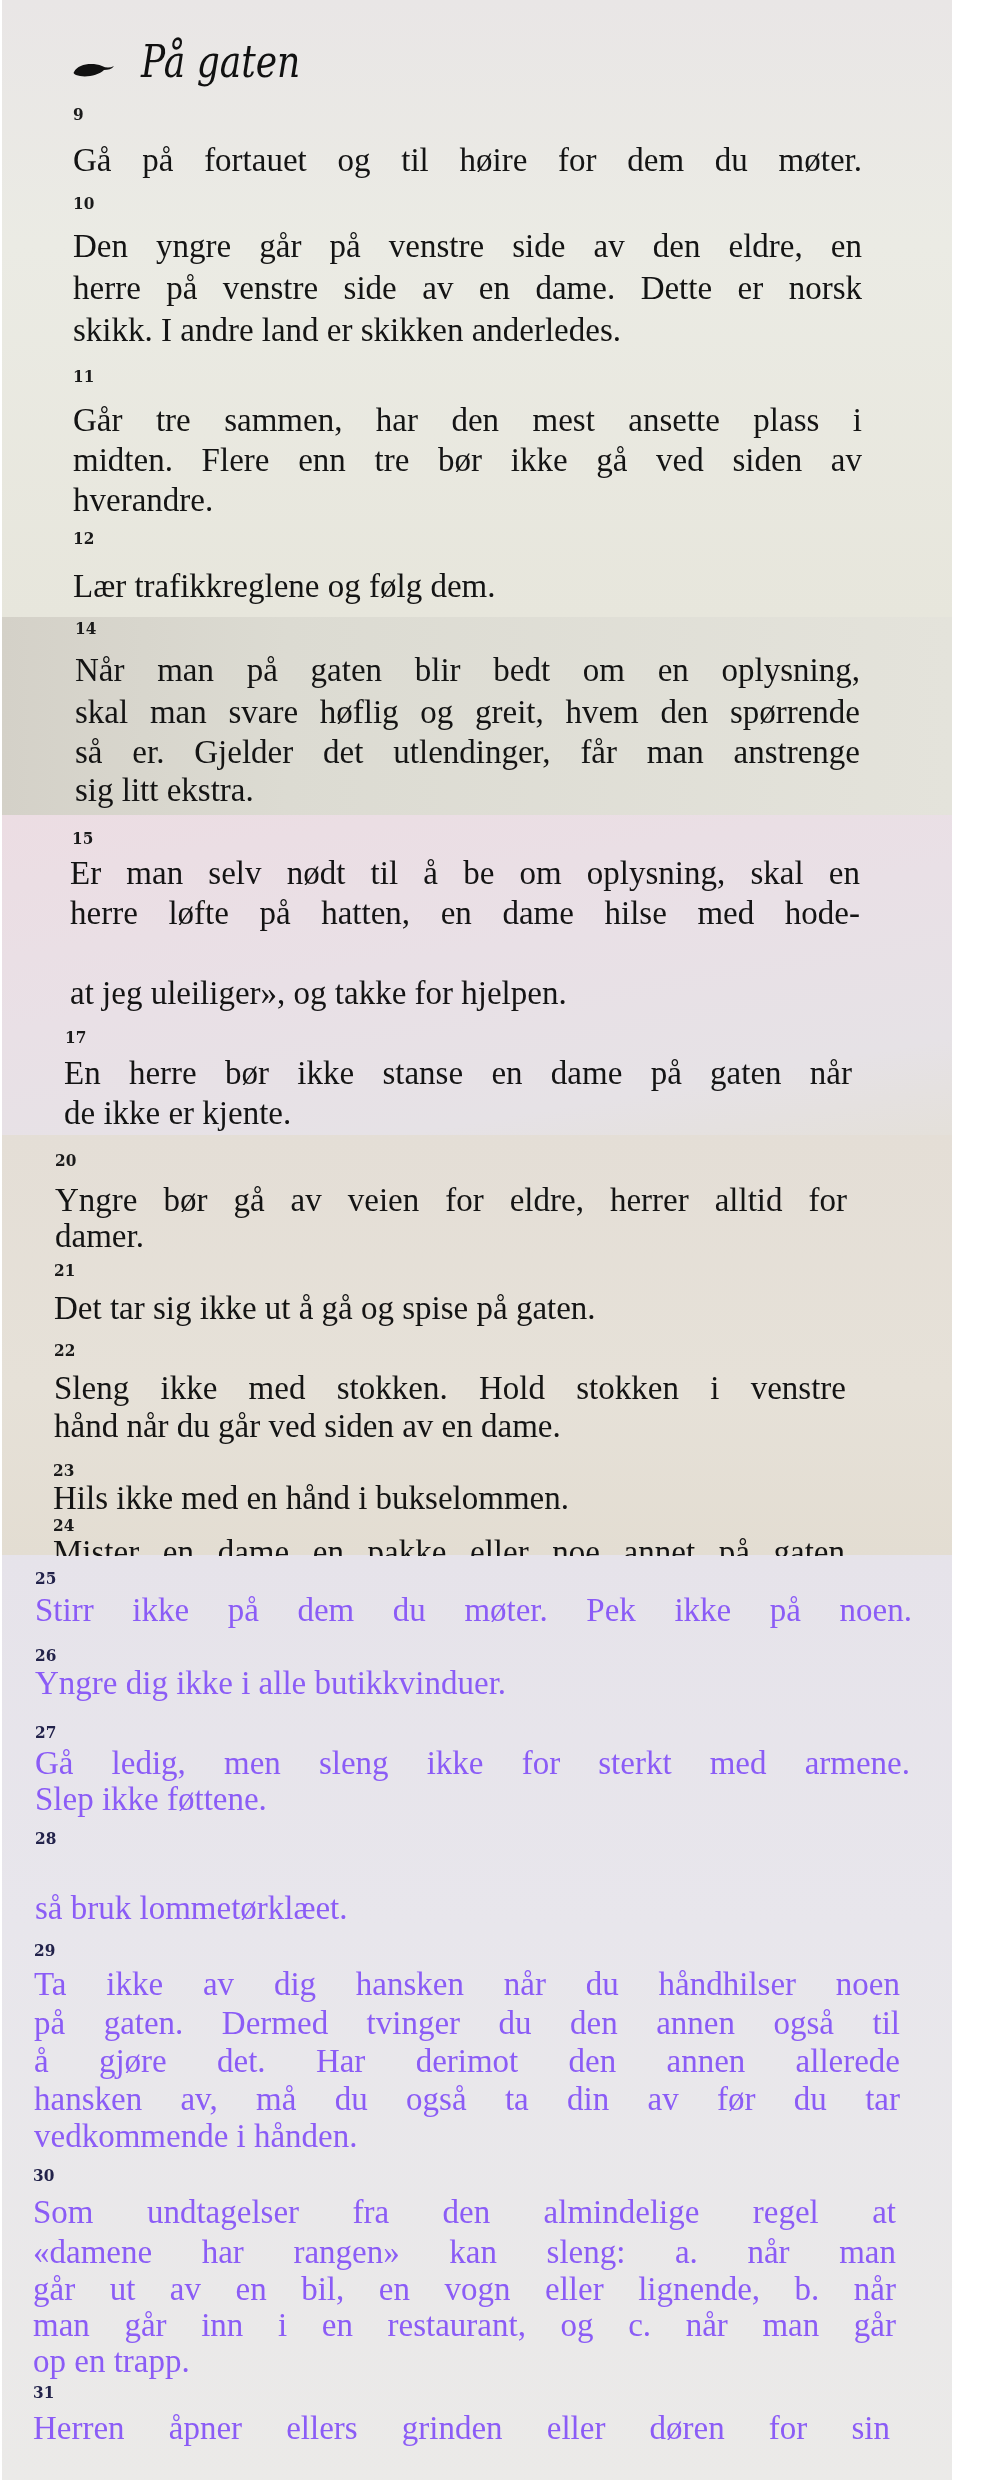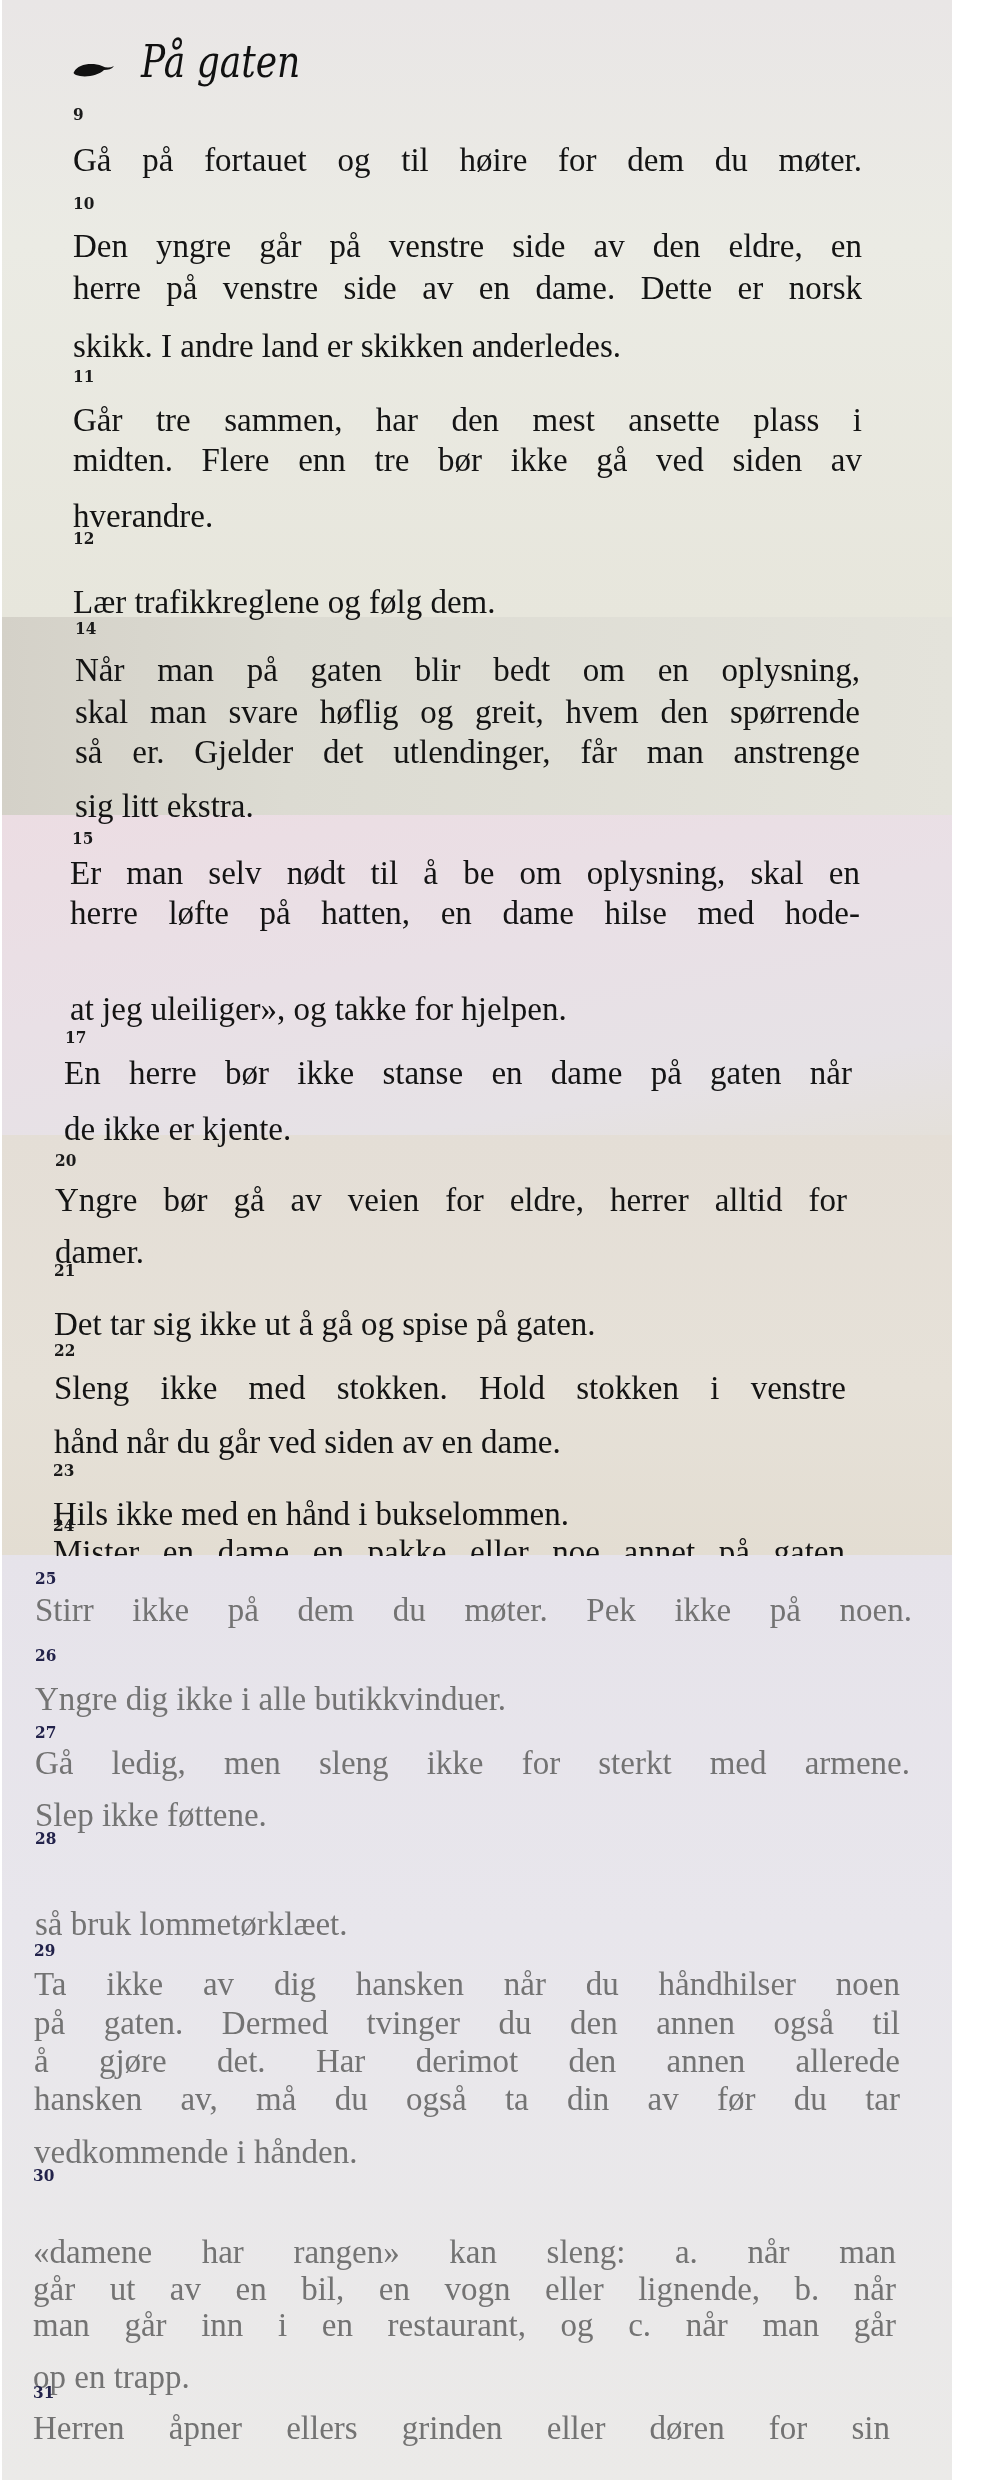--- a/index.html
+++ b/index.html
@@ -8,22 +8,22 @@
   .band { position: absolute; left: 0; width: 950px; }
   .b1 { top: 0; height: 617px; background: linear-gradient(180deg,#e9e6e6 0%,#ebebe4 40%,#e7e6dc 100%); }
   .b2 { top: 617px; height: 198px; background: linear-gradient(90deg,#d4d1c8 0%,#dcdbd2 30%,#e4e3db 100%); }
   .b3 { top: 815px; height: 320px; background: linear-gradient(170deg,#ecdde3 0%,#e9e0e6 45%,#e6e2e6 80%,#e4e0da 100%); }
   .b4 { top: 1135px; height: 420px; background: linear-gradient(180deg,#e4ded6 0%,#e6e1d8 60%,#e3ddd2 100%); }
   .b5 { top: 1555px; height: 925px; background: linear-gradient(180deg,#e6e3ea 0%,#e8e6ec 40%,#ebeae8 100%); }
   .title { position: absolute; left: 139px; top: 36px; font-family: "DejaVu Serif", serif; font-style: italic; font-size: 44px; color: #111; letter-spacing: 0px; transform: scaleX(0.82); transform-origin: left; }
   .leaf { position: absolute; left: 70px; top: 60px; width: 44px; height: 20px; }
   .num { position: absolute; font-family: "DejaVu Serif", serif; font-weight: bold; font-size: 17px; color: #1a1a1a; transform: scaleX(0.9); transform-origin: left; }
   .ln { position: absolute; font-family: "Liberation Serif", serif; font-size: 33px; line-height: 36px; color: #141414; white-space: nowrap; text-align: justify; text-align-last: justify; }
-  .ln.last { text-align-last: left; margin-top: 16px; }
-  .navy { color: #737373; }
+  .ln.last { text-align-last: left; }
+  .navy { color: #8b5cf6; }
   .navy.num { color: #22224a; }
   .cut { overflow: hidden; height: 22px; }
 </style>
 </head>
 <body>
 
 <div class="page">
   <div class="band b1"></div>
   <div class="band b2"></div>
   <div class="band b3"></div>
@@ -97,20 +97,21 @@
   <div class="ln navy last" style="left:33px;top:1890px;width:870px">så bruk lommetørklæet.</div>
 
   <div class="num navy" style="left:32px;top:1940px">29</div>
   <div class="ln navy" style="left:32px;top:1966px;width:866px">Ta ikke av dig hansken når du håndhilser noen</div>
   <div class="ln navy" style="left:32px;top:2005px;width:866px">på gaten.  Dermed tvinger du den annen også til</div>
   <div class="ln navy" style="left:32px;top:2043px;width:866px">å gjøre det.  Har derimot den annen allerede</div>
   <div class="ln navy" style="left:32px;top:2081px;width:866px">hansken av, må du også ta din av før du tar</div>
   <div class="ln navy last" style="left:32px;top:2118px;width:866px">vedkommende i hånden.</div>
 
   <div class="num navy" style="left:31px;top:2165px">30</div>
+  <div class="ln navy" style="left:31px;top:2194px;width:863px">Som undtagelser fra den almindelige regel at</div>
   <div class="ln navy" style="left:31px;top:2234px;width:863px">«damene har rangen» kan sleng:  a. når man</div>
   <div class="ln navy" style="left:31px;top:2271px;width:863px">går ut av en bil, en vogn eller lignende, b. når</div>
   <div class="ln navy" style="left:31px;top:2307px;width:863px">man går inn i en restaurant, og c. når man går</div>
   <div class="ln navy last" style="left:31px;top:2343px;width:863px">op en trapp.</div>
 
   <div class="num navy" style="left:31px;top:2382px">31</div>
   <div class="ln navy" style="left:31px;top:2410px;width:857px">Herren åpner ellers grinden eller døren for sin</div>
 </div>
 
 </body></html>

